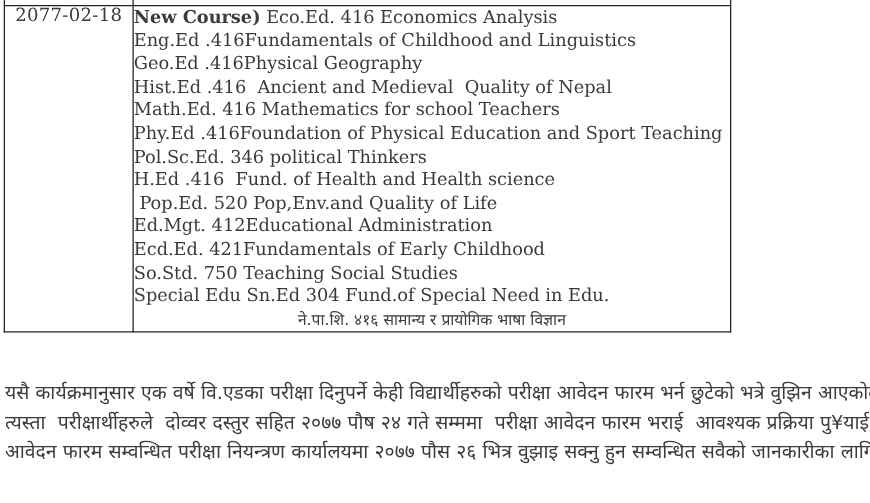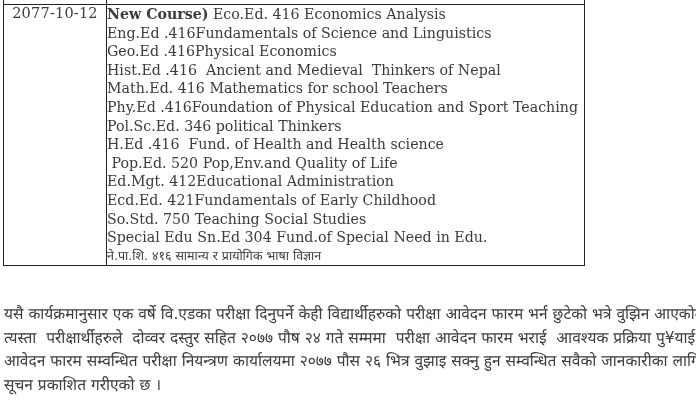--- a/index.html
+++ b/index.html
@@ -48,20 +48,21 @@
   .course-line {
     font-size: 14.2px;
     line-height: 18.6px;
     white-space: pre;
   }
   .course-bold { font-weight: bold; }
   .course-line.devanagari {
     font-family: "DejaVu Sans", sans-serif;
     font-size: 12.5px;
     line-height: 18.6px;
+    text-align: center;
   }
   .notice {
     position: absolute;
     left: 4px;
     top: 303px;
     width: 692px;
     font-family: "DejaVu Sans", sans-serif;
     color: #3c3c3c;
   }
   .notice-line {
@@ -76,42 +77,41 @@
 <div>
 
   <table class="schedule">
     <tbody>
         <tr class="cut-row">
       <td class="col-date"></td>
       <td class="col-courses"></td>
     </tr>
     <tr>
       <td class="col-date date-cell">
-        <div class="date-text">2077-10-12</div>
+        <div class="date-text">2077-02-18</div>
       </td>
       <td class="col-courses courses-cell">
         <div class="course-line"><span class="course-bold">New Course)</span><span> Eco.Ed. 416 Economics Analysis</span></div>
-        <div class="course-line">Eng.Ed .416Fundamentals of Science and Linguistics</div>
-        <div class="course-line">Geo.Ed .416Physical Economics</div>
-        <div class="course-line">Hist.Ed .416  Ancient and Medieval  Thinkers of Nepal</div>
+        <div class="course-line">Eng.Ed .416Fundamentals of Childhood and Linguistics</div>
+        <div class="course-line">Geo.Ed .416Physical Geography</div>
+        <div class="course-line">Hist.Ed .416  Ancient and Medieval  Quality of Nepal</div>
         <div class="course-line">Math.Ed. 416 Mathematics for school Teachers</div>
         <div class="course-line">Phy.Ed .416Foundation of Physical Education and Sport Teaching</div>
         <div class="course-line">Pol.Sc.Ed. 346 political Thinkers</div>
         <div class="course-line">H.Ed .416  Fund. of Health and Health science</div>
         <div class="course-line"> Pop.Ed. 520 Pop,Env.and Quality of Life</div>
         <div class="course-line">Ed.Mgt. 412Educational Administration</div>
         <div class="course-line">Ecd.Ed. 421Fundamentals of Early Childhood</div>
         <div class="course-line">So.Std. 750 Teaching Social Studies</div>
         <div class="course-line">Special Edu Sn.Ed 304 Fund.of Special Need in Edu.</div>
         <div class="course-line devanagari">ने.पा.शि. ४१६ सामान्य र प्रायोगिक भाषा विज्ञान</div>
       </td>
     </tr>
   </tbody>
     </table>
 
   <div class="notice">
     <div class="notice-line">यसै कार्यक्रमानुसार एक वर्षे वि.एडका परीक्षा दिनुपर्ने केही विद्यार्थीहरुको परीक्षा आवेदन फारम भर्न छुटेको भत्रे वुझिन आएकोले</div>
     <div class="notice-line">त्यस्ता  परीक्षार्थीहरुले  दोव्वर दस्तुर सहित २०७७ पौष २४ गते सम्ममा  परीक्षा आवेदन फारम भराई  आवश्यक प्रक्रिया पु¥याई परीक्षा</div>
     <div class="notice-line">आवेदन फारम सम्वन्धित परीक्षा नियन्त्रण कार्यालयमा २०७७ पौस २६ भित्र वुझाइ सक्नु हुन सम्वन्धित सवैको जानकारीका लागि यो</div>
-    <div class="notice-line">सूचन प्रकाशित गरीएको छ ।</div>
   </div>
 
 </div>
 
 </body></html>

